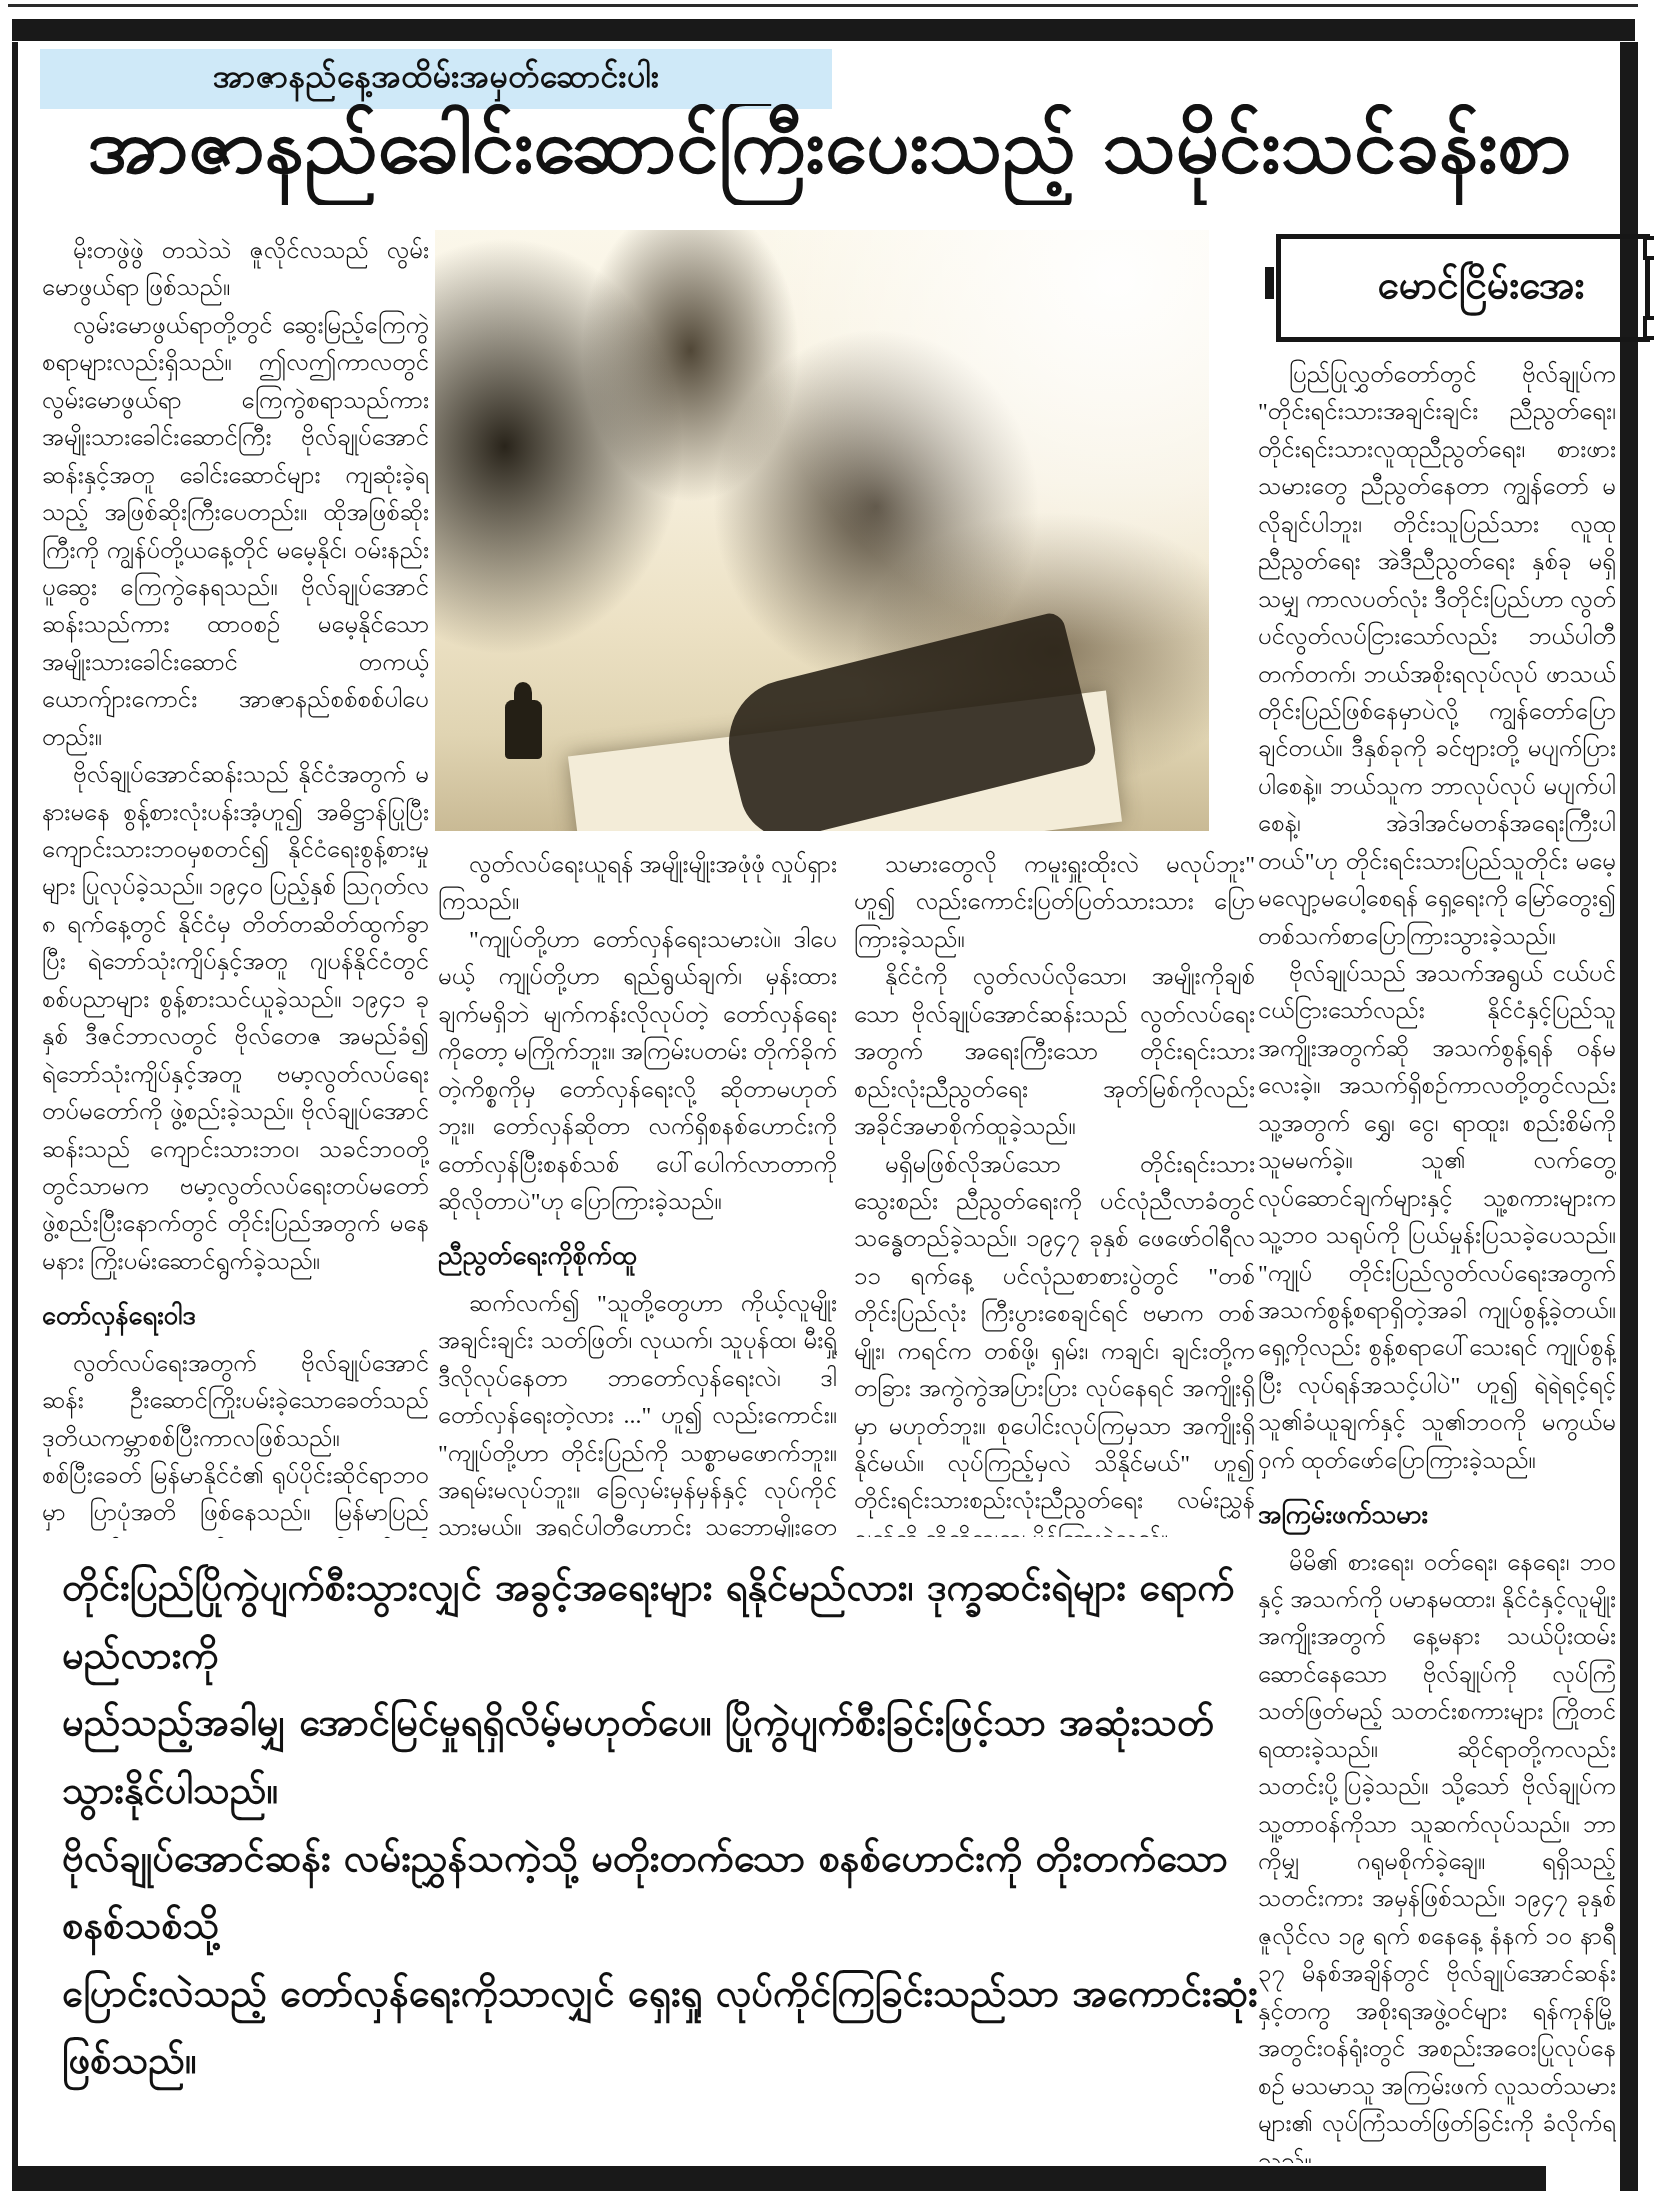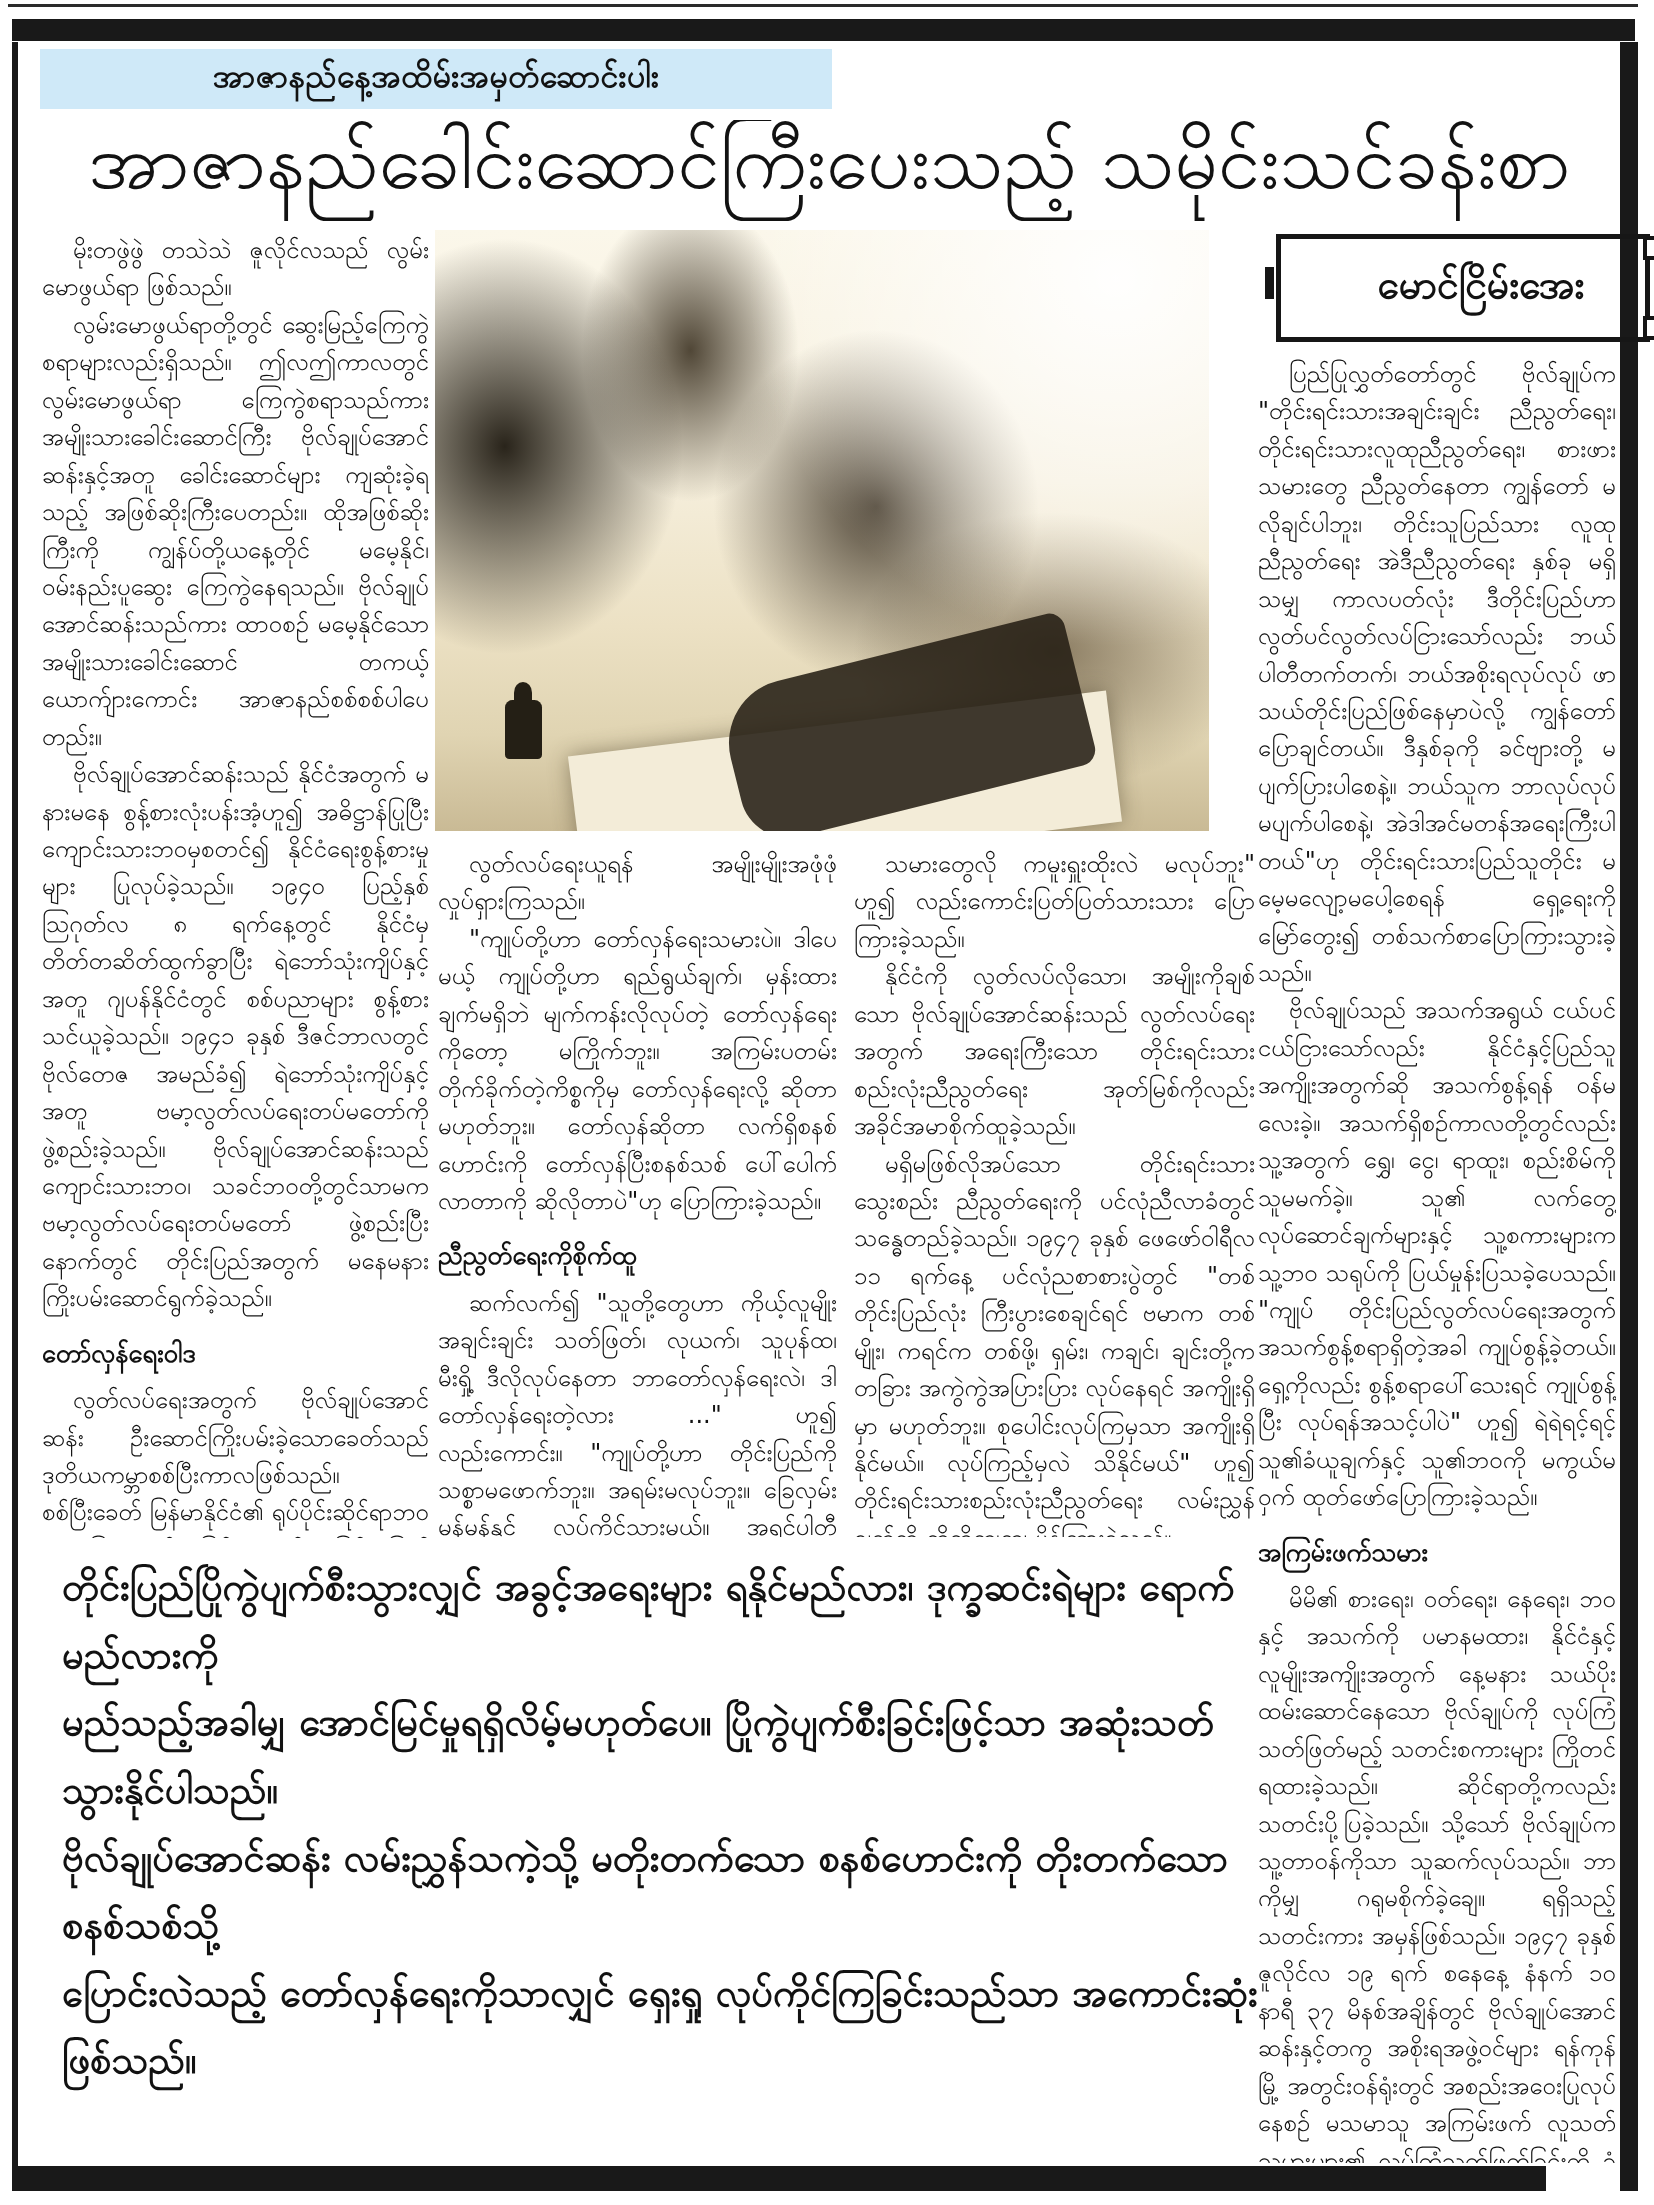--- a/index.html
+++ b/index.html
@@ -10,22 +10,22 @@
   .hairline-top{position:absolute;left:7.5px;top:4.3px;width:1630px;height:2.7px;background:#2a2a2a;}
   .rule-top{position:absolute;left:11.7px;top:19px;width:1623px;height:22.4px;background:#191919;}
   .border-left{position:absolute;left:11.7px;top:42px;width:5.9px;height:2125px;background:#191919;}
   .border-right{position:absolute;left:1620px;top:42px;width:18px;height:2149px;background:#191919;}
   .rule-bottom{position:absolute;left:11.7px;top:2166px;width:1534px;height:24.5px;background:#191919;}
 
   
   .banner{position:absolute;left:40px;top:49px;width:792px;height:60px;
           display:flex;align-items:center;justify-content:center;
           font-size:32px;font-weight:bold;letter-spacing:0.5px;}
-  .headline{position:absolute;left:37px;top:120px;width:1585px;height:101px;
-            text-align:center;font-size:76px;font-weight:400;line-height:1.1;
+  .headline{position:absolute;left:37px;top:104px;width:1585px;height:101px;
+            text-align:center;font-size:76px;font-weight:700;line-height:1.1;
             white-space:nowrap;overflow:hidden;}
 
   
   .photo{position:absolute;left:435px;top:230px;width:774px;height:601px;overflow:hidden;
     background:
       radial-gradient(circle at 88% 8%, rgba(255,255,255,.95), rgba(255,255,255,0) 42%),
       radial-gradient(ellipse 32% 48% at 9% 36%, rgba(30,25,16,.95), rgba(30,25,16,0) 72%),
       radial-gradient(ellipse 20% 36% at 33% 20%, rgba(62,52,36,.9), rgba(62,52,36,0) 70%),
       radial-gradient(ellipse 30% 42% at 57% 46%, rgba(54,44,30,.85), rgba(54,44,30,0) 70%),
       radial-gradient(ellipse 36% 32% at 80% 70%, rgba(88,72,48,.65), rgba(88,72,48,0) 72%),
@@ -43,21 +43,21 @@
   .author-box{position:absolute;left:1276px;top:234px;width:328px;height:98px;
         border:5.9px solid #161616;display:flex;align-items:center;justify-content:center;padding-left:36px;}
   .author-name{font-size:39px;font-weight:800;}
   .deco{position:absolute;width:16px;height:16px;border:4.8px solid #161616;background:#fff;}
   .deco.r1{right:-22.4px;top:-3.2px;}
   .deco.r2{right:-22.4px;bottom:-3.2px;}
   .deco.rbar{right:-34px;top:21px;bottom:21px;height:auto;width:7.5px;border:none;background:#161616;}
   .deco.l1{left:-16px;top:28px;width:8.5px;height:32px;border:none;background:#161616;}
 
   
-  .col{position:absolute;font-size:24px;line-height:1.56;text-align:justify;overflow:hidden;}
+  .col{position:absolute;font-size:24px;line-height:1.56;text-align:justify;overflow:hidden;font-family:Liberation Serif, serif;}
   .col-left{left:42px;top:232px;width:387px;height:1306px;}
   .col-midleft{left:438px;top:846px;width:399px;height:691px;}
   .col-midright{left:854px;top:846px;width:401px;height:691px;}
   .col-right{left:1258px;top:356px;width:358px;height:1807px;}
   .para{margin:0;text-indent:31px;}
   .subhead{font-weight:bold;font-size:25.6px;text-indent:0;
            margin:16px 0 8.5px 0;}
 
   
   .pullquote{position:absolute;left:62px;top:1554px;width:1196px;height:607px;

